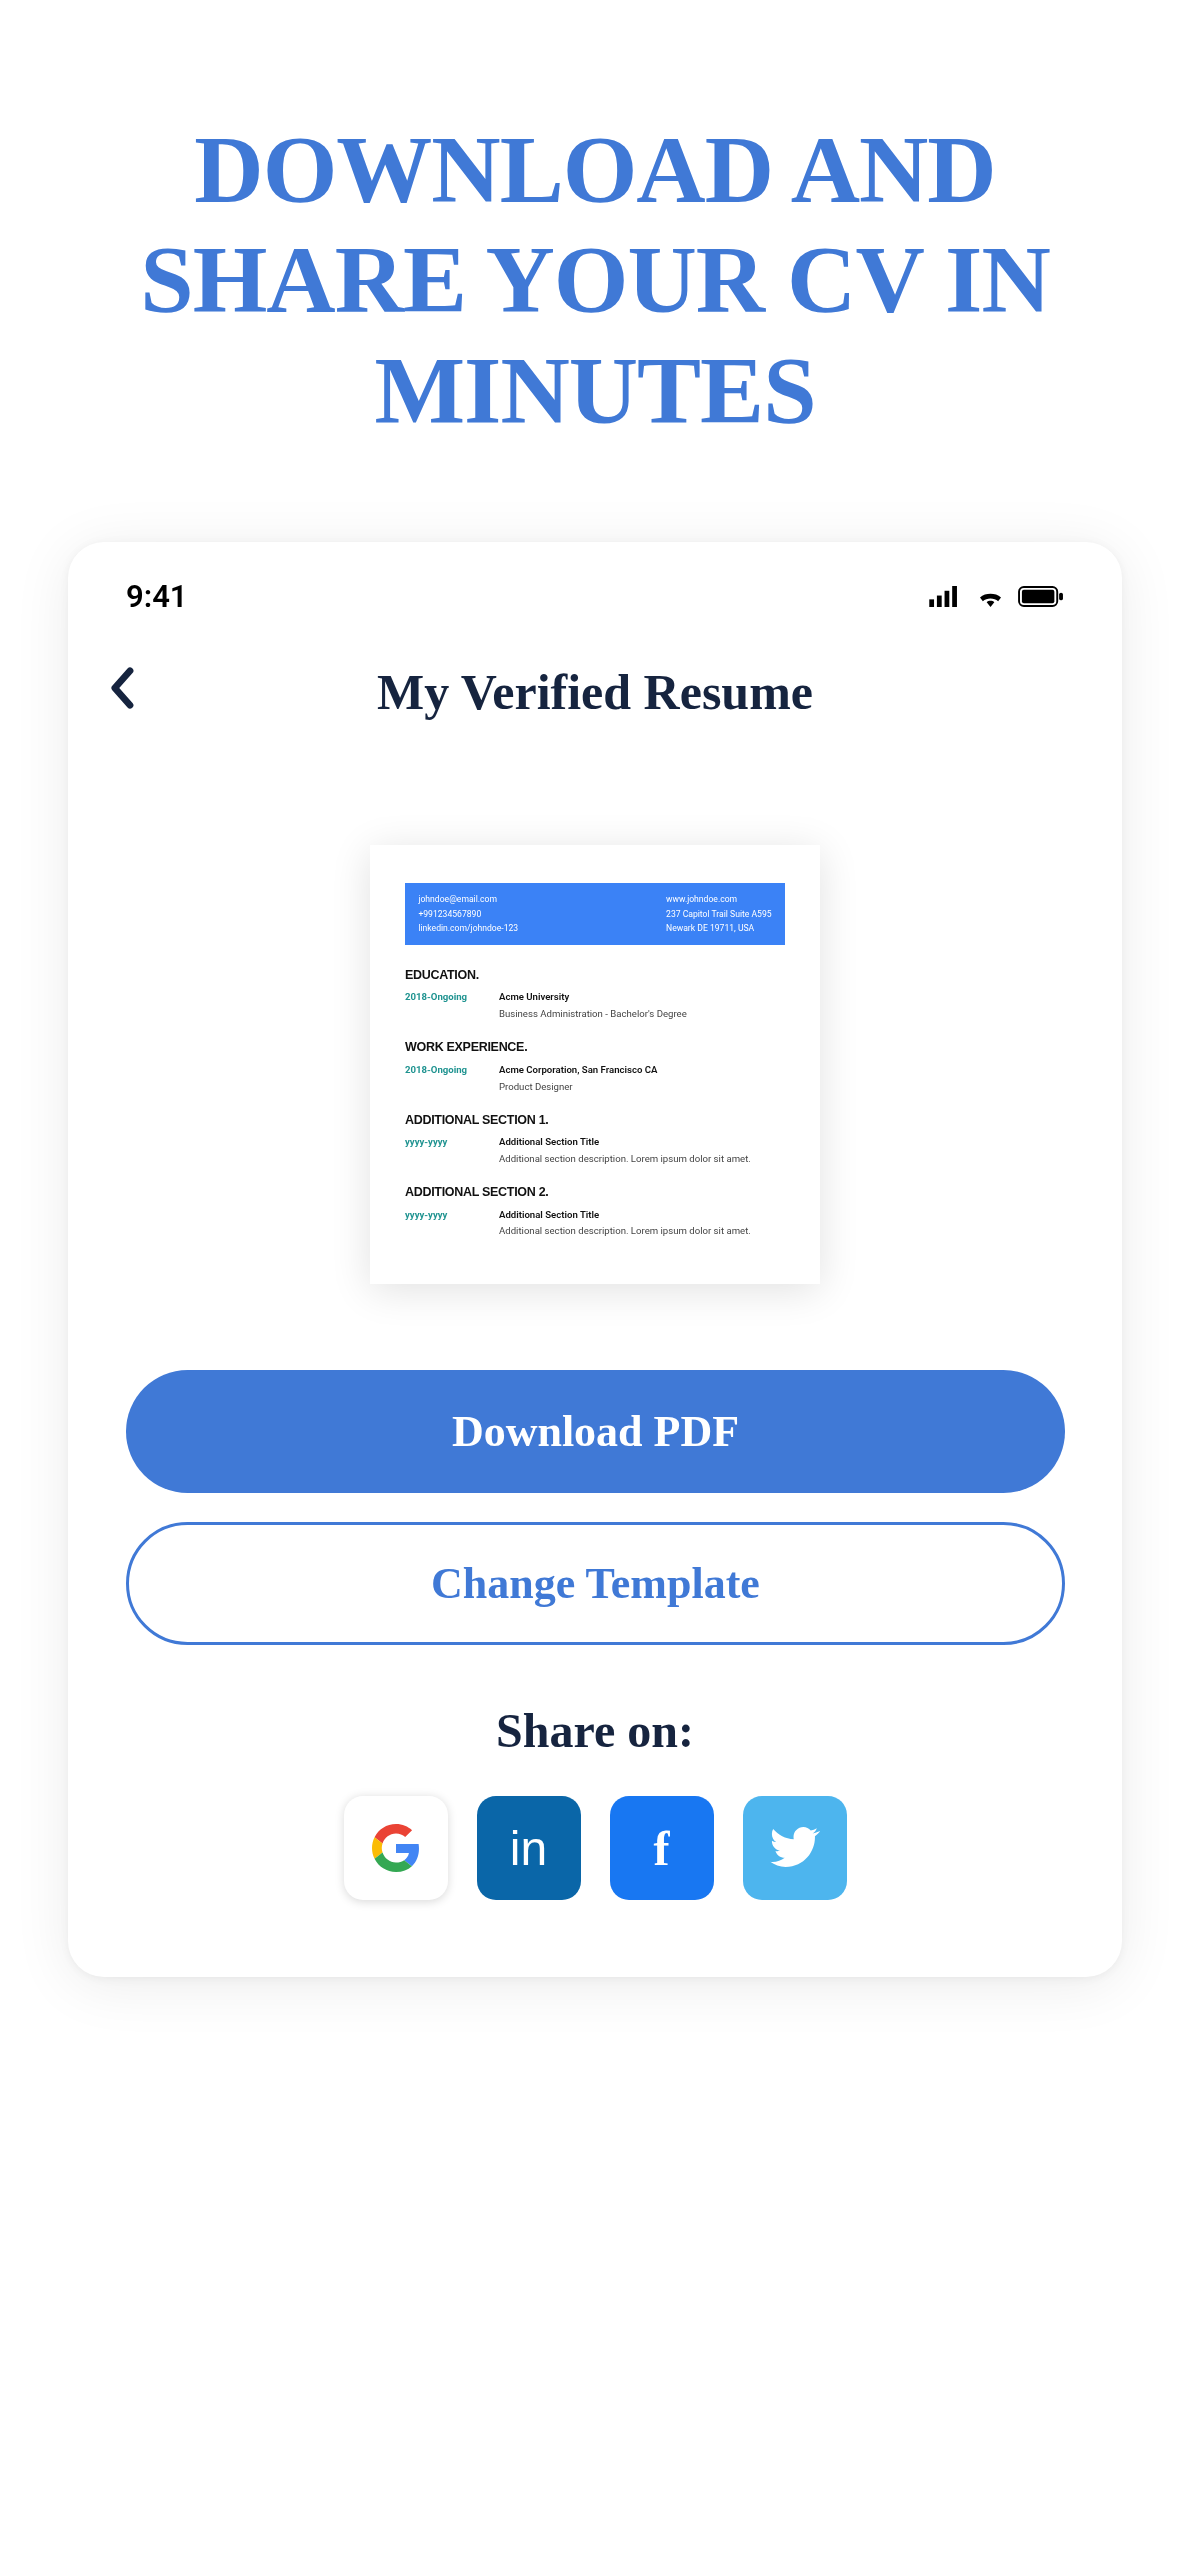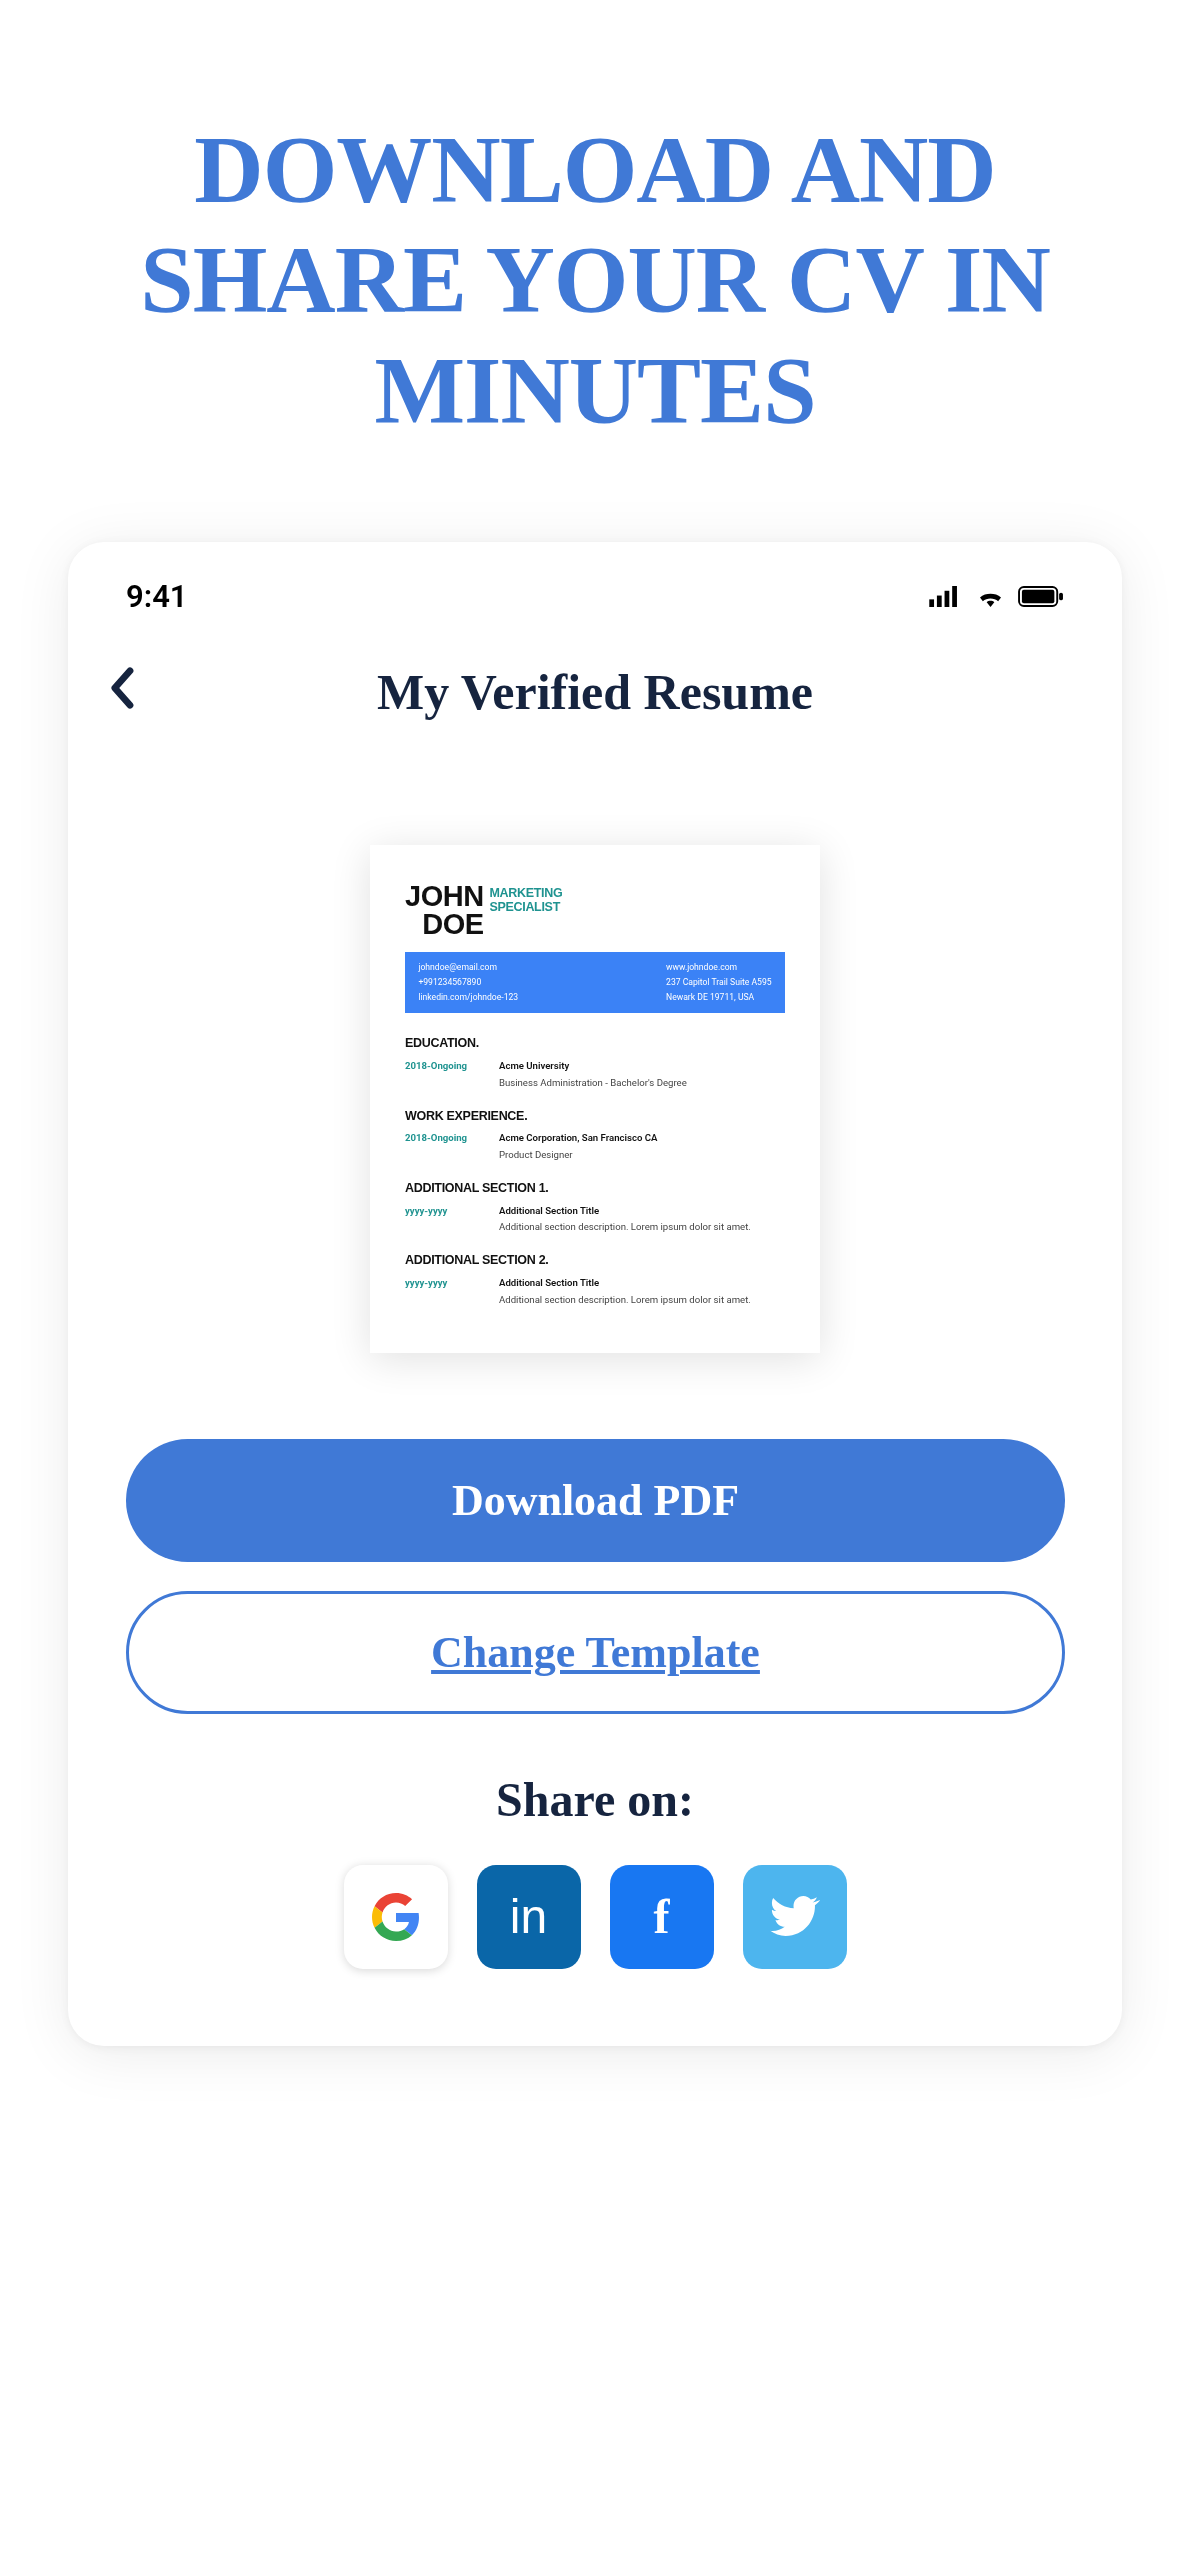--- a/index.html
+++ b/index.html
@@ -176,21 +176,20 @@
     color: #4079d6;
     border: 3.8px solid #4079d6;
     border-radius: 96px;
     width: calc(100% - 115px);
     margin: 0 58px 58px;
     padding: 33px;
     font-size: 44px;
     font-weight: 800;
     font-family: Georgia, 'Times New Roman', serif;
     text-align: center;
-    text-decoration: underline;
   }
   .share-title {
     text-align: center;
     font-size: 48px;
     font-weight: 800;
     color: #16243f;
     font-family: Georgia, 'Times New Roman', serif;
     margin-bottom: 38px;
   }
   .share-row {
@@ -251,30 +250,20 @@
     <span class="back-btn">
       <svg width="27" height="42" viewBox="0 0 28 44">
           <path d="M24 4 L8 22 L24 40" stroke="#16243f" stroke-width="7" fill="none" stroke-linecap="round" stroke-linejoin="round"></path>
         </svg>
     </span>
     <div class="screen-title">My Verified Resume</div>
   </div>
 
 
   <div class="resume-preview">
-    <div class="resume-name-row">
-      <div class="resume-name">
-        <div>JOHN</div>
-        <div>DOE</div>
-      </div>
-      <div class="resume-role">
-        <div>MARKETING</div>
-        <div>SPECIALIST</div>
-      </div>
-    </div>
     <div class="teal-bar">
       <div class="teal-col">
         <span>johndoe@email.com</span>
         <span>+991234567890</span>
         <span>linkedin.com/johndoe-123</span>
       </div>
       <div class="teal-col teal-right">
         <span>www.johndoe.com</span>
         <span>237 Capitol Trail Suite A595</span>
         <span>Newark DE 19711, USA</span>

